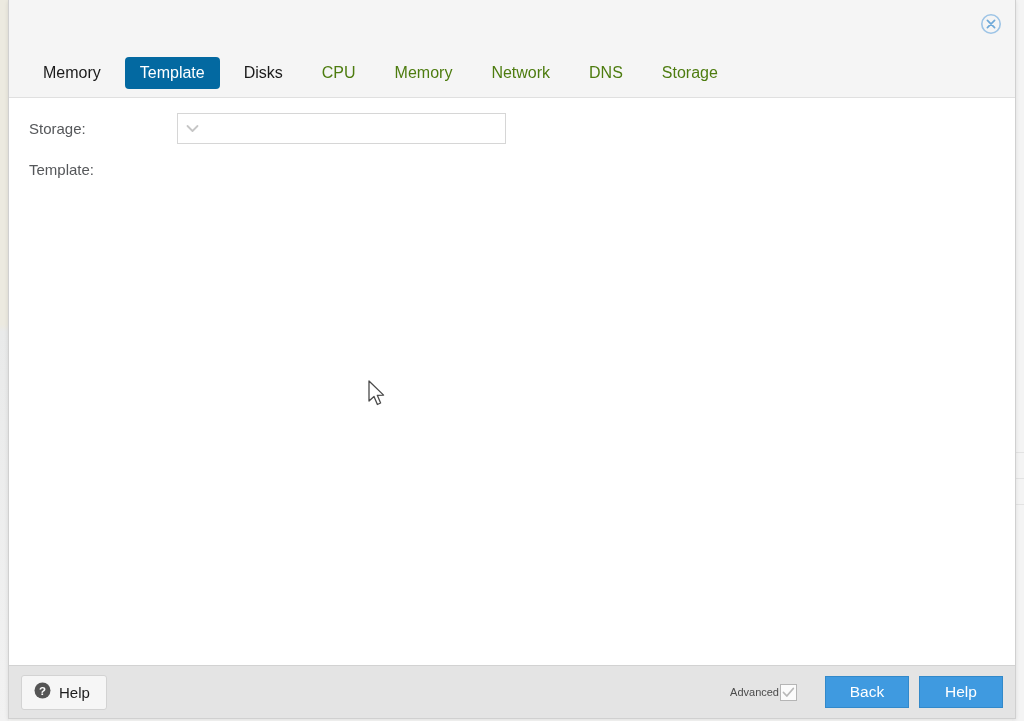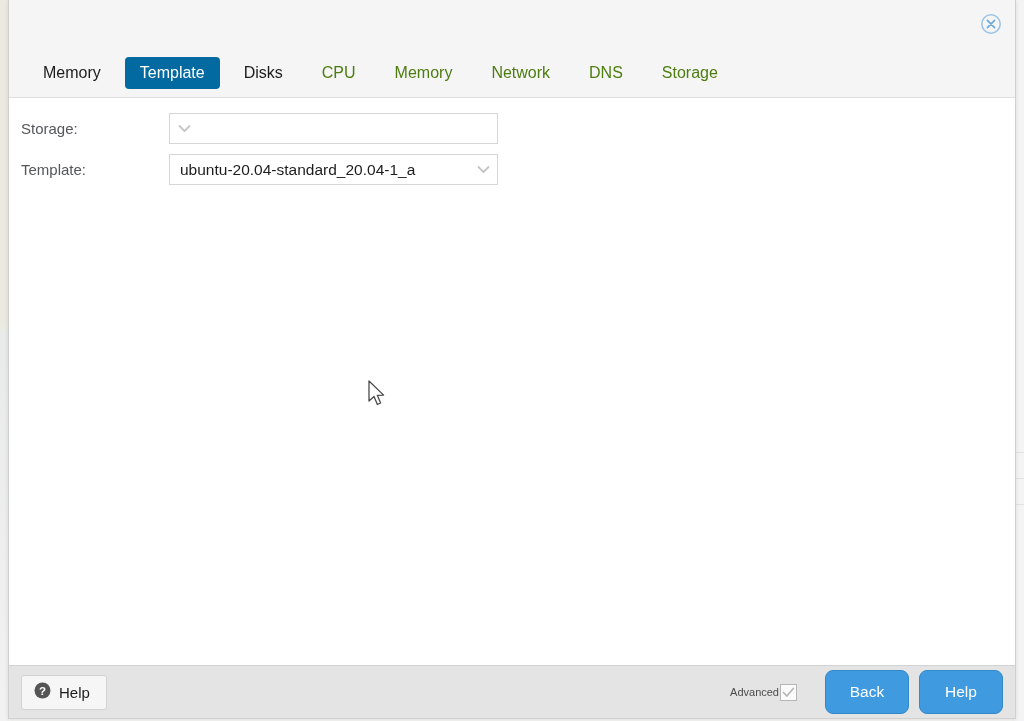--- a/index.html
+++ b/index.html
@@ -115,21 +115,21 @@
     flex: 1 1 auto;
     background: #ffffff;
     position: relative;
     padding-top: 14px;
   }
   .form-row {
     display: flex;
     align-items: center;
     height: 33px;
     margin-bottom: 8px;
-    padding-left: 12px;
+    padding-left: 20px;
   }
   .form-label {
     width: 148px;
     font-size: 15px;
     color: #55575a;
     flex: none;
   }
   .field {
     position: relative;
     width: 329px;
@@ -205,24 +205,24 @@
     margin-right: 18px;
     display: flex;
     align-items: center;
     justify-content: center;
     cursor: pointer;
     box-sizing: border-box;
   }
   .btn-primary {
     background: #3f9ae0;
     border: 1px solid #3289ca;
-    border-radius: 8px;
+    border-radius: 0;
     color: #ffffff;
     font-size: 15.5px;
-    height: 44px;
+    height: 32px;
     min-width: 84px;
     margin-left: 10px;
     cursor: pointer;
     font-family: "Liberation Sans", sans-serif;
     padding: 0 22px;
   }
 </style>
 </head>
 <body>
 
@@ -265,28 +265,20 @@
         <div class="field-arrow">
           <svg width="13" height="9" viewBox="0 0 13 9" aria-hidden="true">
             <path d="M1.5 2 L6.5 7 L11.5 2" fill="none" stroke="#c6c6c6" stroke-width="1.8" stroke-linecap="round" stroke-linejoin="round"></path>
           </svg>
         </div>
       </div>
     </div>
 
     <div class="form-row">
       <div class="form-label">Template:</div>
-      <div class="field">
-        <div class="field-value">ubuntu-20.04-standard_20.04-1_a</div>
-        <div class="field-arrow">
-          <svg width="13" height="9" viewBox="0 0 13 9" aria-hidden="true">
-            <path d="M1.5 2 L6.5 7 L11.5 2" fill="none" stroke="#c6c6c6" stroke-width="1.8" stroke-linecap="round" stroke-linejoin="round"></path>
-          </svg>
-        </div>
-      </div>
     </div>
 
     <div class="cursor">
       <svg width="20" height="28" viewBox="0 0 20 28" aria-hidden="true">
         <path d="M2 1 L2 21 L7 16.5 L10.4 24.5 L13.6 23 L10.3 15.3 L16.6 15.1 Z" fill="#ffffff" stroke="#4a4a4a" stroke-width="1.3" stroke-linejoin="round"></path>
       </svg>
     </div>
   </div>
 
   <div class="footer">

